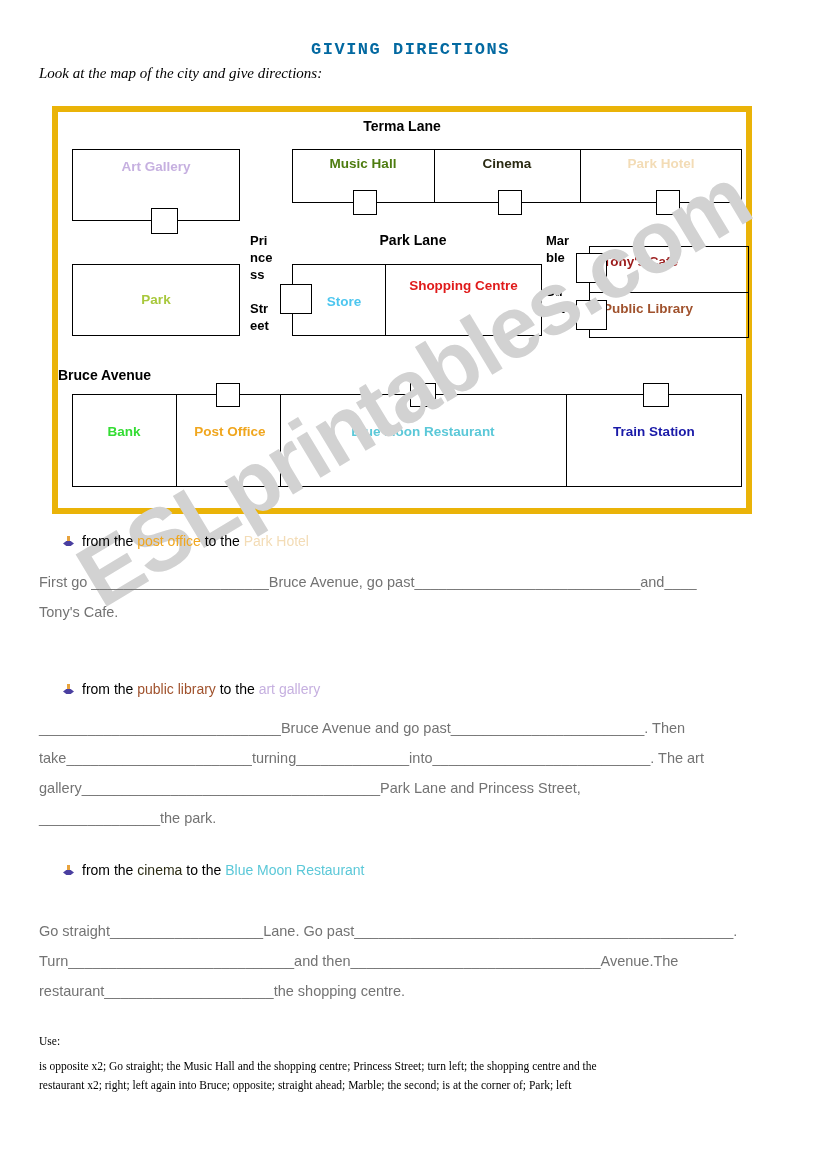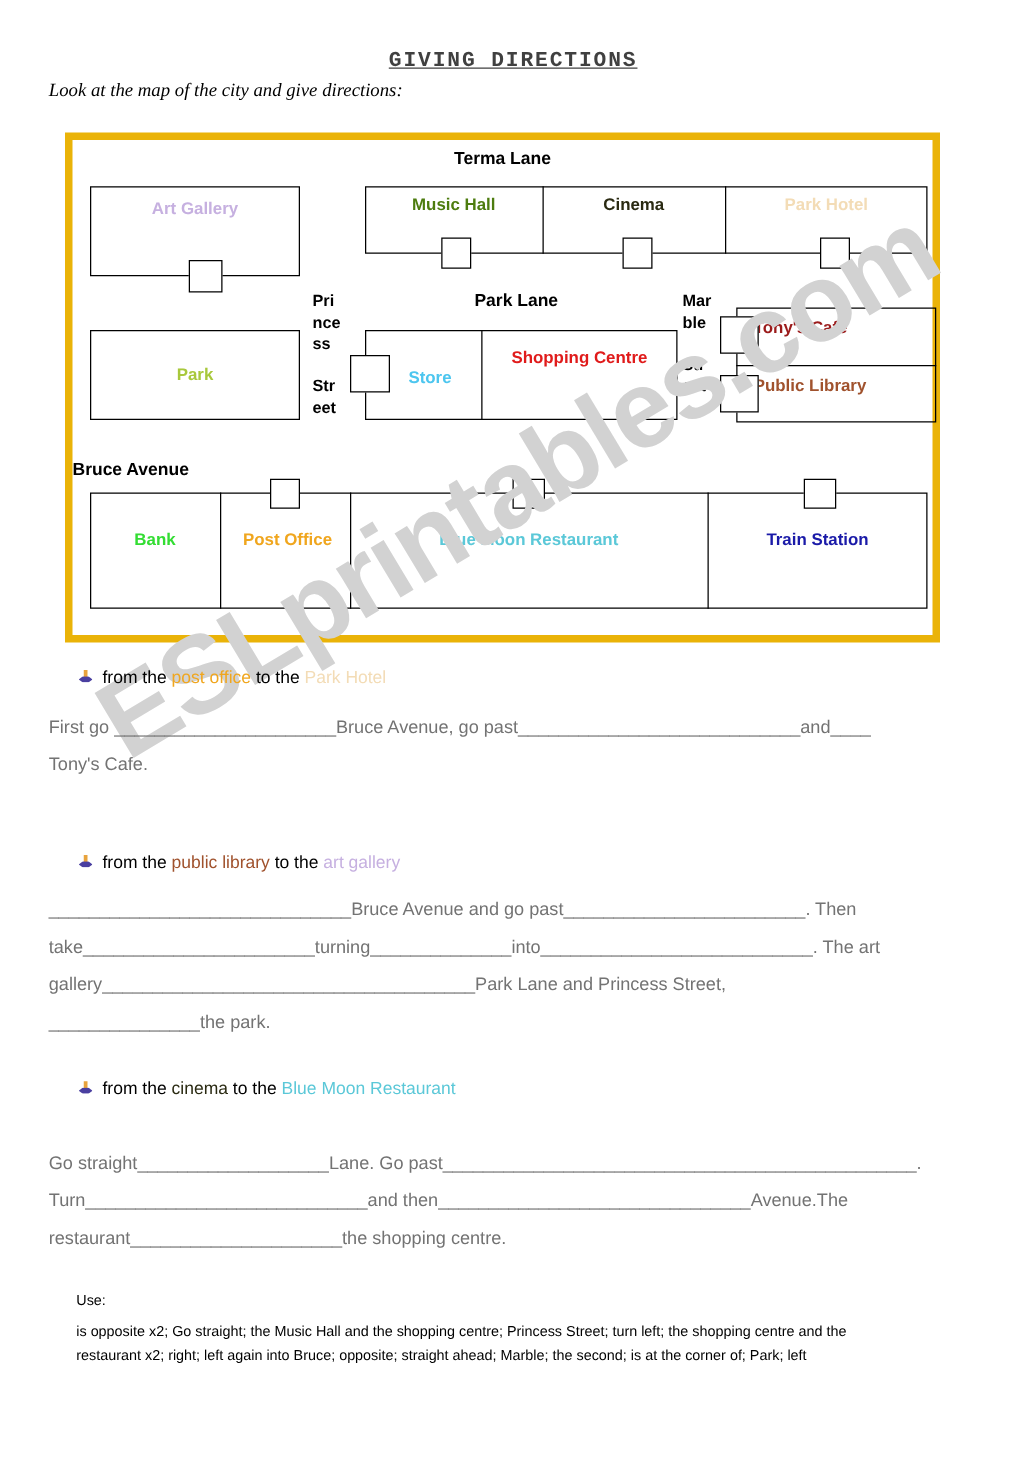--- a/index.html
+++ b/index.html
@@ -164,35 +164,34 @@
     color: #737373;
     z-index: 6;
   }
 
   
   #use-block {
     position: absolute;
     left: 39px;
     top: 1032px;
     width: 750px;
-    font-family: Liberation Sans, sans-serif;
+    font-family: Liberation Serif, serif;
     font-size: 11.5px;
     line-height: 19px;
     color: #000;
     z-index: 6;
-    margin-left: 22px;
   }
   #use-label { font-size: 11.5px; }
 </style>
 </head>
 <body>
 
 <div id="watermark" style="color: rgb(210, 210, 210);">ESLprintables.com</div>
 
-<div id="page-title" style="color: #404040; text-decoration: underline;">GIVING DIRECTIONS</div>
+<div id="page-title" style="color: #0369a1;">GIVING DIRECTIONS</div>
 <div id="instruction">Look at the map of the city and give directions:</div>
 
 <div id="map-frame">
 
   <div class="street-label" style="left:0;top:6px;width:100%;text-align:center;">Terma Lane</div>
 
   <div class="street-label" style="left:240px;top:120px;width:230px;text-align:center;">Park Lane</div>
 
   <div class="street-label" style="left:0;top:255px;width:100%;text-align:left;">Bruce Avenue</div>
 

